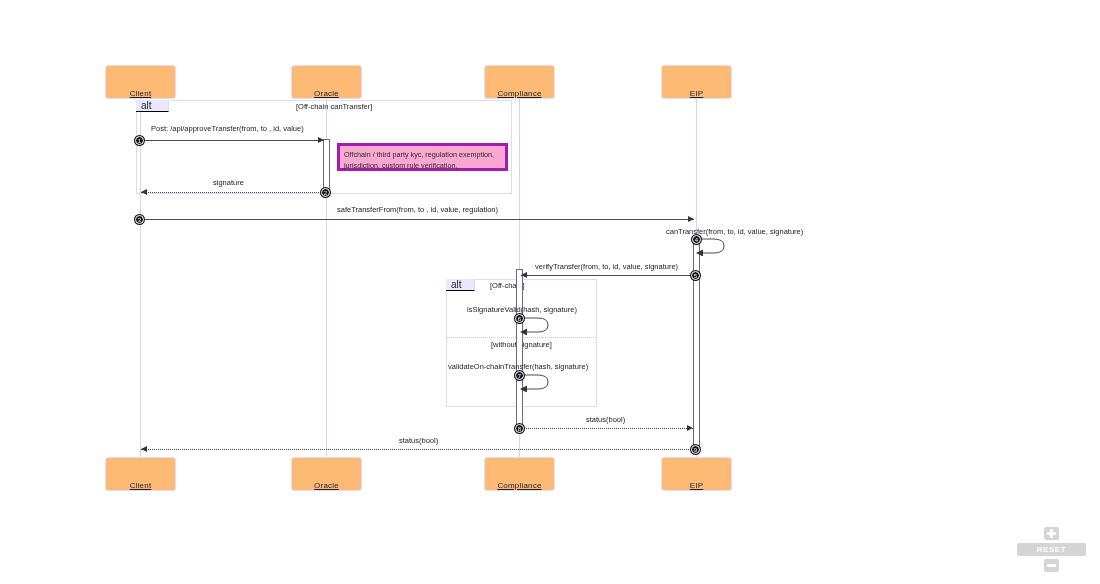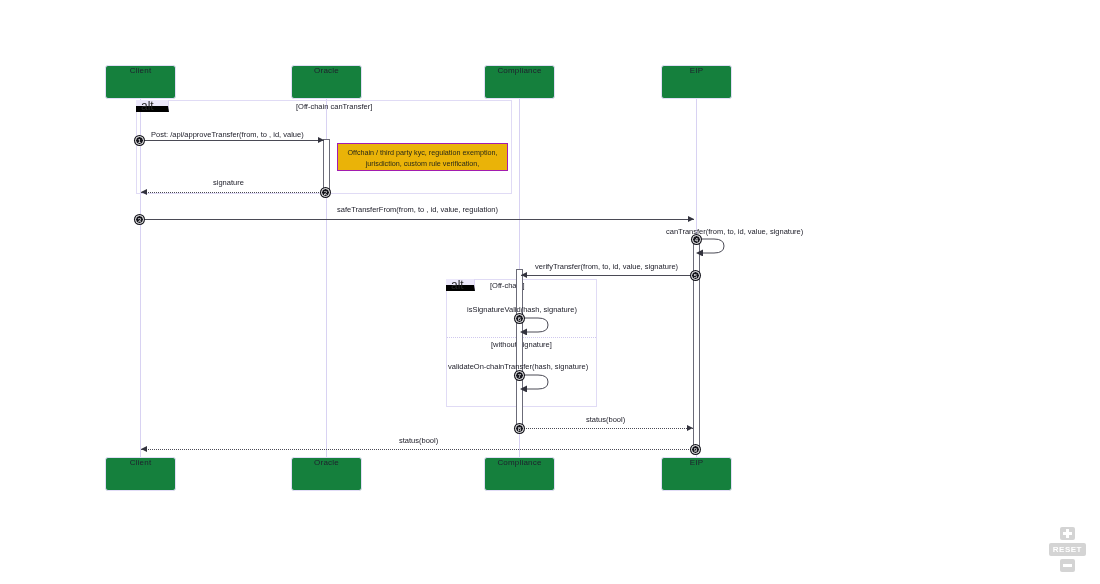--- a/index.html
+++ b/index.html
@@ -14,30 +14,31 @@
   }
   #canvas {
     position: relative;
     width: 1100px;
     height: 584px;
     background: #ffffff;
   }
   
   .participant {
     position: absolute;
-    background: #15803d;
+    background: #fdba74;
     border: 1px solid #e2ddf7;
     border-radius: 3px;
     display: flex;
-    align-items: flex-start;
+    align-items: flex-end;
     justify-content: center;
     font-size: 8px;
     color: #1f1f2e;
     letter-spacing: .2px;
     box-sizing: border-box;
+    text-decoration: underline;
   }
   
   .lifeline {
     position: absolute;
     width: 1px;
     background: #d8d2f2;
   }
   
   .activation {
     position: absolute;
@@ -49,22 +50,22 @@
   .fragment {
     position: absolute;
     border: 1px solid #e0dbf5;
     background: transparent;
     box-sizing: border-box;
   }
   .frag-tab {
     position: absolute;
     background: #ece8fb;
     border-right: 1px solid #ded8f3;
-    border-bottom: 6px solid #000000;
-    font-size: 12px;
+    border-bottom: 1px solid #000000;
+    font-size: 10px;
     color: #222;
     padding: 1px 15px 1px 5px;
     box-sizing: border-box;
     line-height: 10px;
   }
   .frag-cond {
     position: absolute;
     font-size: 7.5px;
     color: #1b1b26;
     white-space: nowrap;
@@ -115,26 +116,25 @@
     font-size: 6px;
     line-height: 9px;
     text-align: center;
     font-family: "Liberation Sans", sans-serif;
     box-sizing: border-box;
     z-index: 20;
   }
   
   .note {
     position: absolute;
-    background: #eab308;
-    border: 1px solid #a21caf;
+    background: #f9a8d4;
+    border: 3px solid #a21caf;
     box-sizing: border-box;
     font-size: 7.2px;
     color: #2a2a18;
-    text-align: center;
     line-height: 11px;
     padding: 3px 4px;
     z-index: 15;
   }
   
   #zoom-controls {
     position: absolute;
     right: 14px;
     bottom: 12px;
     display: flex;
@@ -158,21 +158,21 @@
     width: 3px; height: 9px; background: #ffffff; position: absolute;
   }
   .zbtn-wrap { position: relative; width: 15px; height: 13px; }
   #reset-button {
     background: #d4d4d4;
     color: #ffffff;
     font-size: 8px;
     font-weight: bold;
     letter-spacing: .5px;
     border-radius: 2px;
-    padding: 2px 4px;
+    padding: 2px 20px;
     line-height: 9px;
     font-family: "Liberation Sans", sans-serif;
   }
 </style>
 </head>
 <body>
 
 <div id="canvas">
 
   <div class="participant" style="left:105px; top:65px; width:71px; height:34px;">
@@ -211,21 +211,21 @@
 
   <div class="activation" style="left:693px; top:240px; width:7px; height:209px;"></div>
 
   <div class="activation" style="left:516px; top:269px; width:7px; height:159px;"></div>
 
   <div class="note" style="left:337px; top:143px; width:171px; height:28px;">
     <div>Offchain / third party kyc, regulation exemption,</div>
     <div>jurisdiction, custom rule verification,</div>
   </div>
 
-  <div class="msg-label" style="left:151px; top:130px;">Post: /api/approveTransfer(from, to , id, value)</div>
+  <div class="msg-label" style="left:151px; top:124px;">Post: /api/approveTransfer(from, to , id, value)</div>
   <div class="msg-line" style="left:140px; top:140px; width:184px;"></div>
   <div class="arrowhead right" style="left:318px; top:136.5px;"></div>
   <div class="seqnum" style="left:135px; top:135.5px;">1</div>
 
   <div class="msg-label" style="left:213px; top:178px;">signature</div>
   <div class="msg-line dashed" style="left:141px; top:192px; width:184px;"></div>
   <div class="arrowhead left" style="left:141px; top:188.5px;"></div>
   <div class="seqnum" style="left:321px; top:187.5px;">2</div>
 
   <div class="msg-label" style="left:337px; top:205px;">safeTransferFrom(from, to , id, value, regulation)</div>

